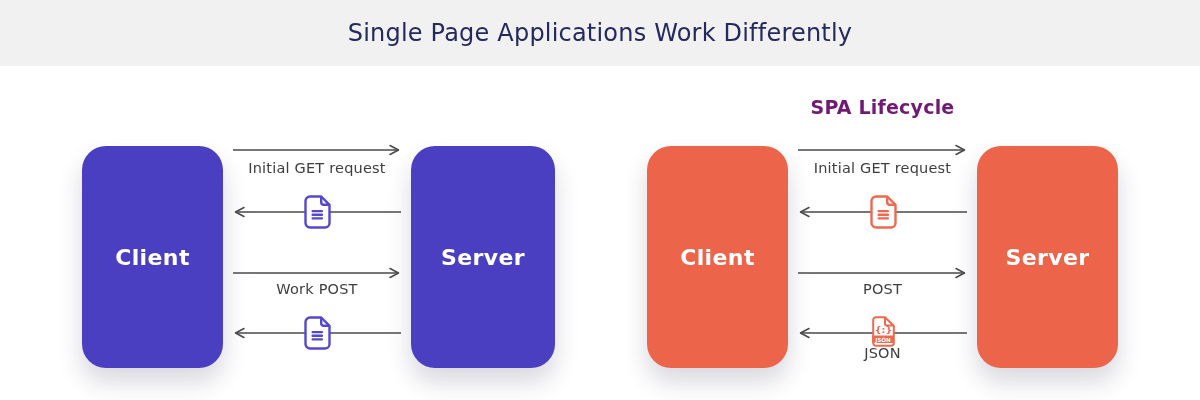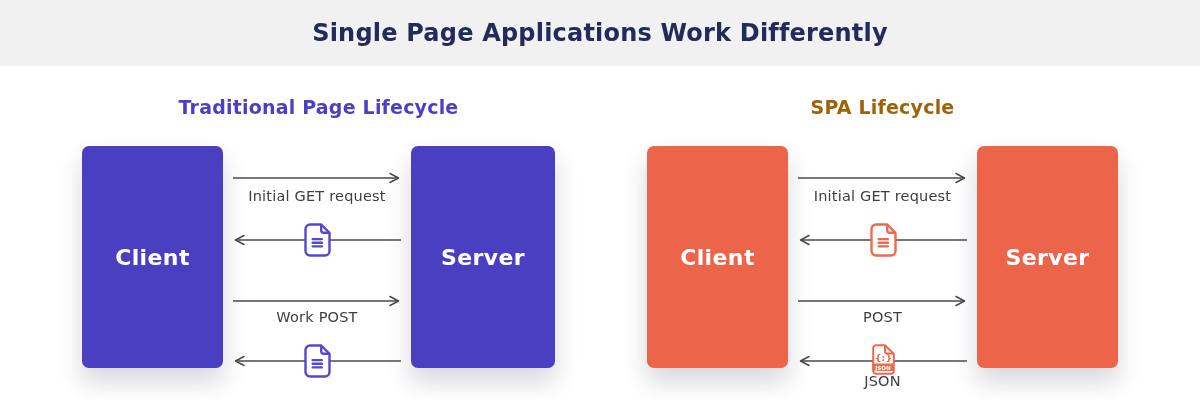--- a/index.html
+++ b/index.html
@@ -6,43 +6,43 @@
   html,body { background:#fff; }
   .page {
     position:relative; width:1200px; height:400px; background:#ffffff;
     font-family:"DejaVu Sans","Liberation Sans",sans-serif; overflow:hidden;
   }
   .title-bar {
     position:absolute; top:0; left:0; width:1200px; height:66px;
     background:#F1F1F2; display:flex; align-items:center; justify-content:center;
   }
   .title-bar h1 {
-    font-size:24px; font-weight:bold; color:#252A5C; letter-spacing:0.2px;
+    font-size:24px; font-weight:normal; color:#252A5C; letter-spacing:0.2px;
   }
   .section-heading {
     position:absolute; top:96px; font-size:19px; font-weight:bold;
     text-align:center; letter-spacing:0.2px;
   }
   .heading-traditional { left:82px; width:473px; color:#4B3FC9; }
-  .heading-spa        { left:647px; width:471px; color:#a16207; }
+  .heading-spa        { left:647px; width:471px; color:#701a75; }
 
   .node {
-    position:absolute; top:146px; height:222px; border-radius:7px;
+    position:absolute; top:146px; height:222px; border-radius:24px;
     display:flex; align-items:center; justify-content:center;
     color:#ffffff; font-size:22px; font-weight:600; letter-spacing:0.4px;
     box-shadow:0 14px 24px rgba(40,40,80,0.18);
   }
   .node.purple { background:#4B3FC1; }
   .node.orange { background:#EC6449; }
   .t-client { left:82px;  width:141px; }
   .t-server { left:411px; width:144px; }
   .s-client { left:647px; width:141px; }
   .s-server { left:977px; width:141px; }
 
-  .flows { position:absolute; top:160px; height:222px; }
+  .flows { position:absolute; top:132px; height:222px; }
   .t-flows { left:223px; width:188px; }
   .s-flows { left:788px; width:189px; }
 
   .flow-arrow { position:absolute; left:10px; right:10px; height:12px; }
   .flow-arrow svg { display:block; width:100%; height:12px; }
   .row1 { top:12px; }  .row2 { top:74px; }  .row3 { top:135px; } .row4 { top:195px; }
 
   .arrow-stroke { stroke:#4A4A4A; stroke-width:1.5; fill:none; stroke-linecap:round; stroke-linejoin:round; }
 
   .flow-label {
@@ -65,21 +65,20 @@
 </style>
 </head>
 <body>
 
 <div class="page">
 
   <div class="title-bar">
     <h1>Single Page Applications Work Differently</h1>
   </div>
 
-  <div class="section-heading heading-traditional">Traditional Page Lifecycle</div>
   <div class="section-heading heading-spa">SPA Lifecycle</div>
 
   <div class="node purple t-client">
     <span>Client</span>
   </div>
   <div class="node purple t-server">
     <span>Server</span>
   </div>
 
   <div class="flows t-flows">

